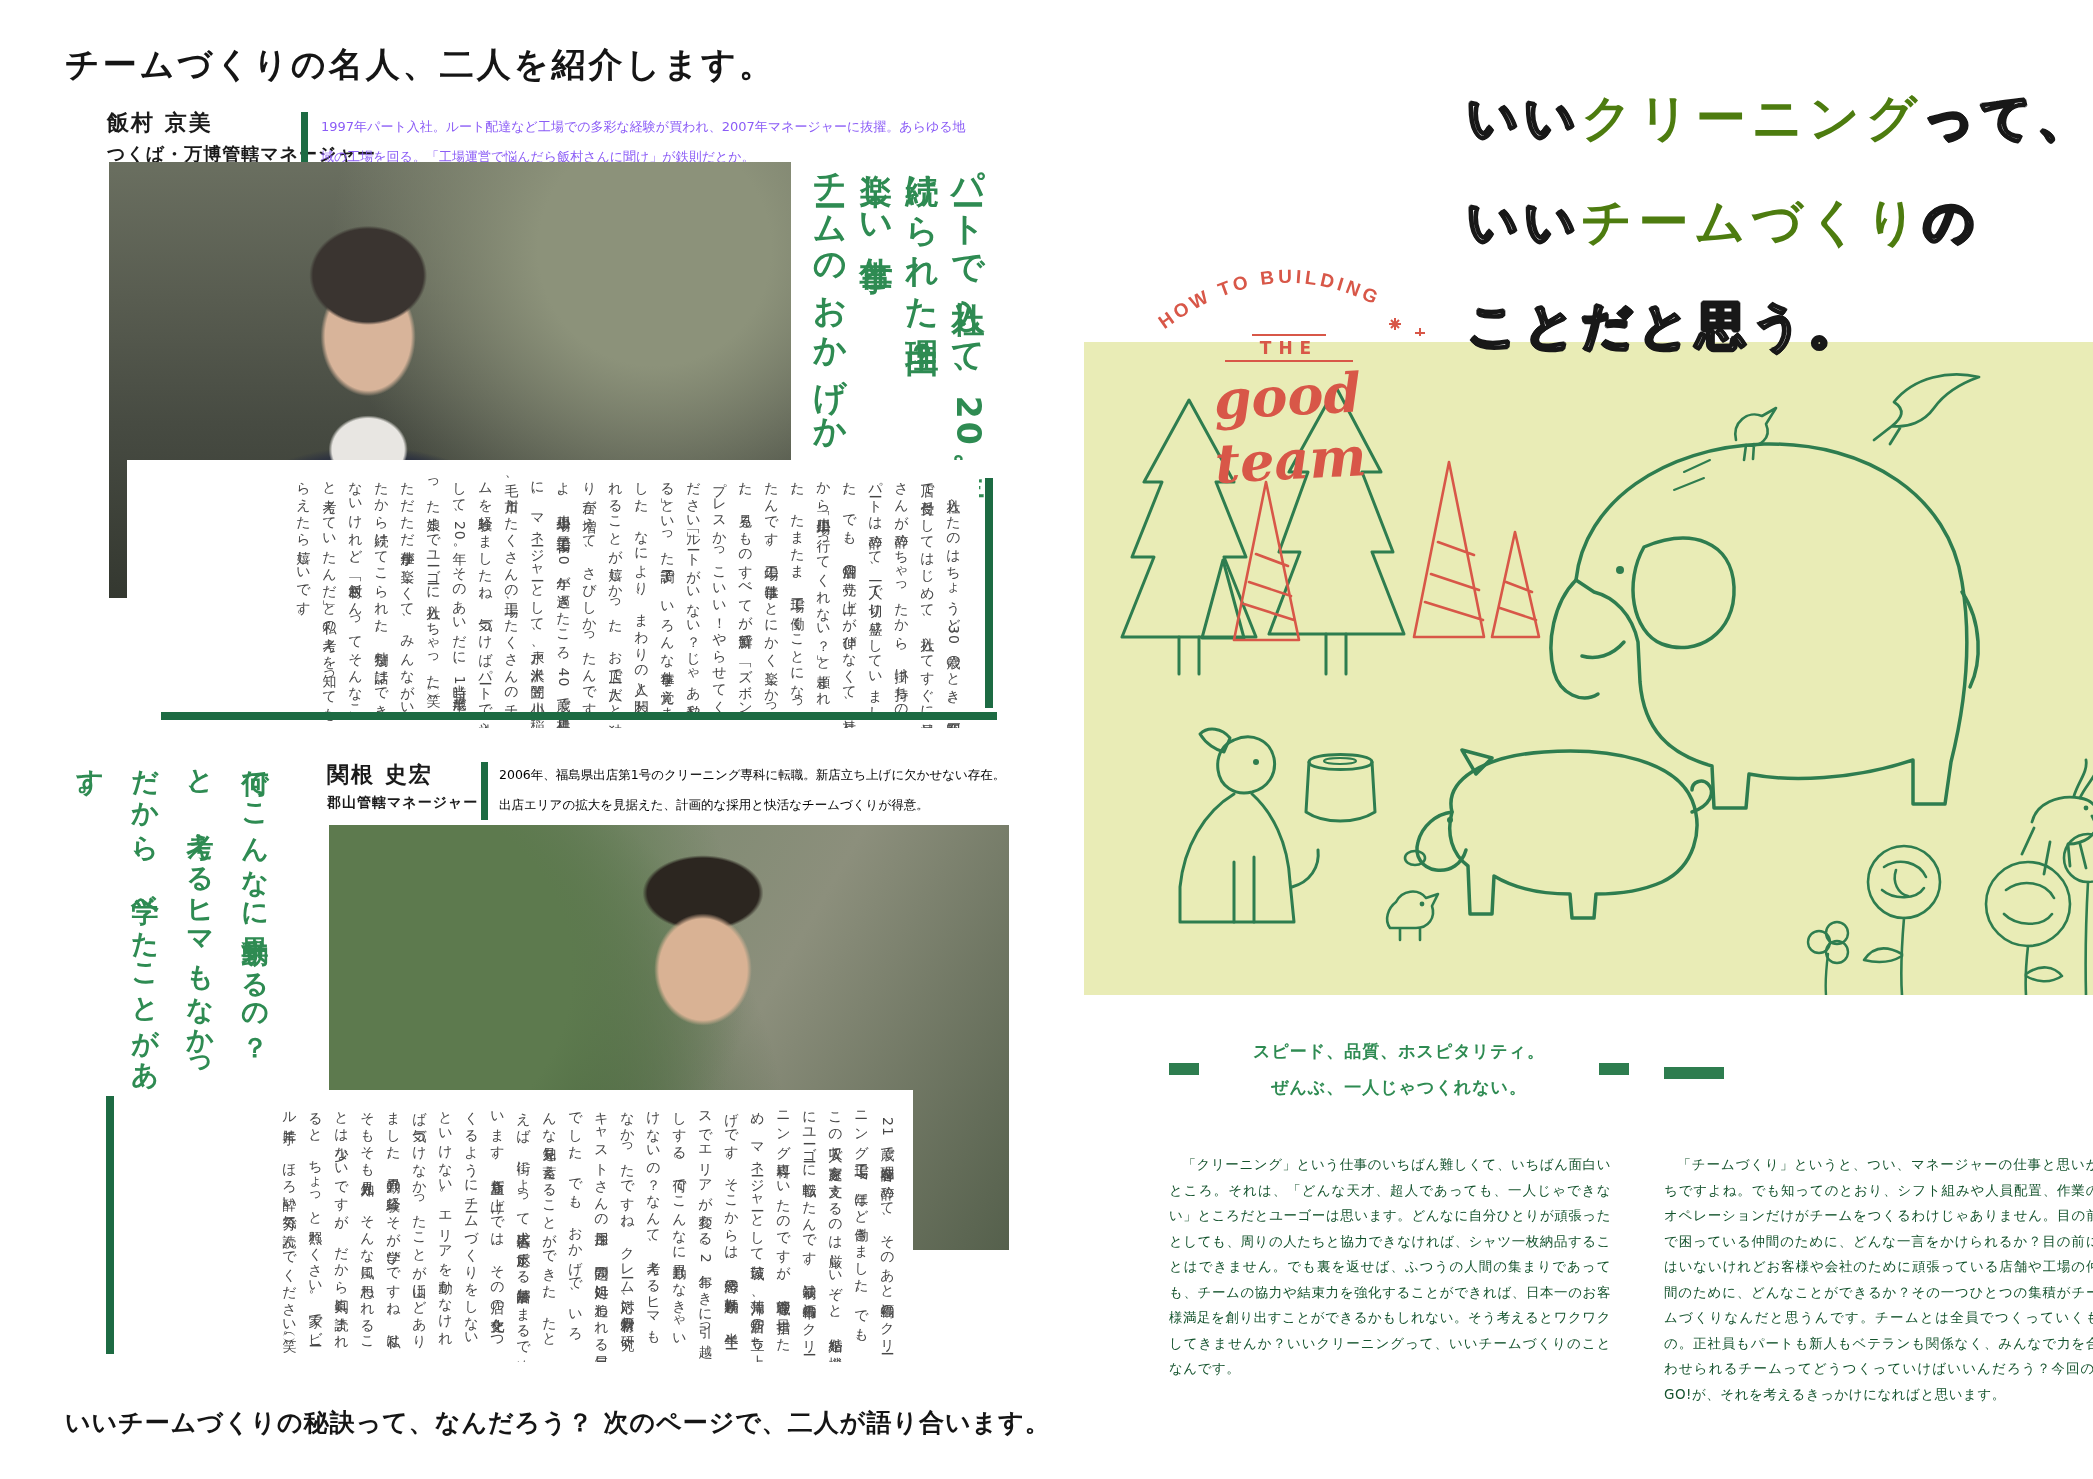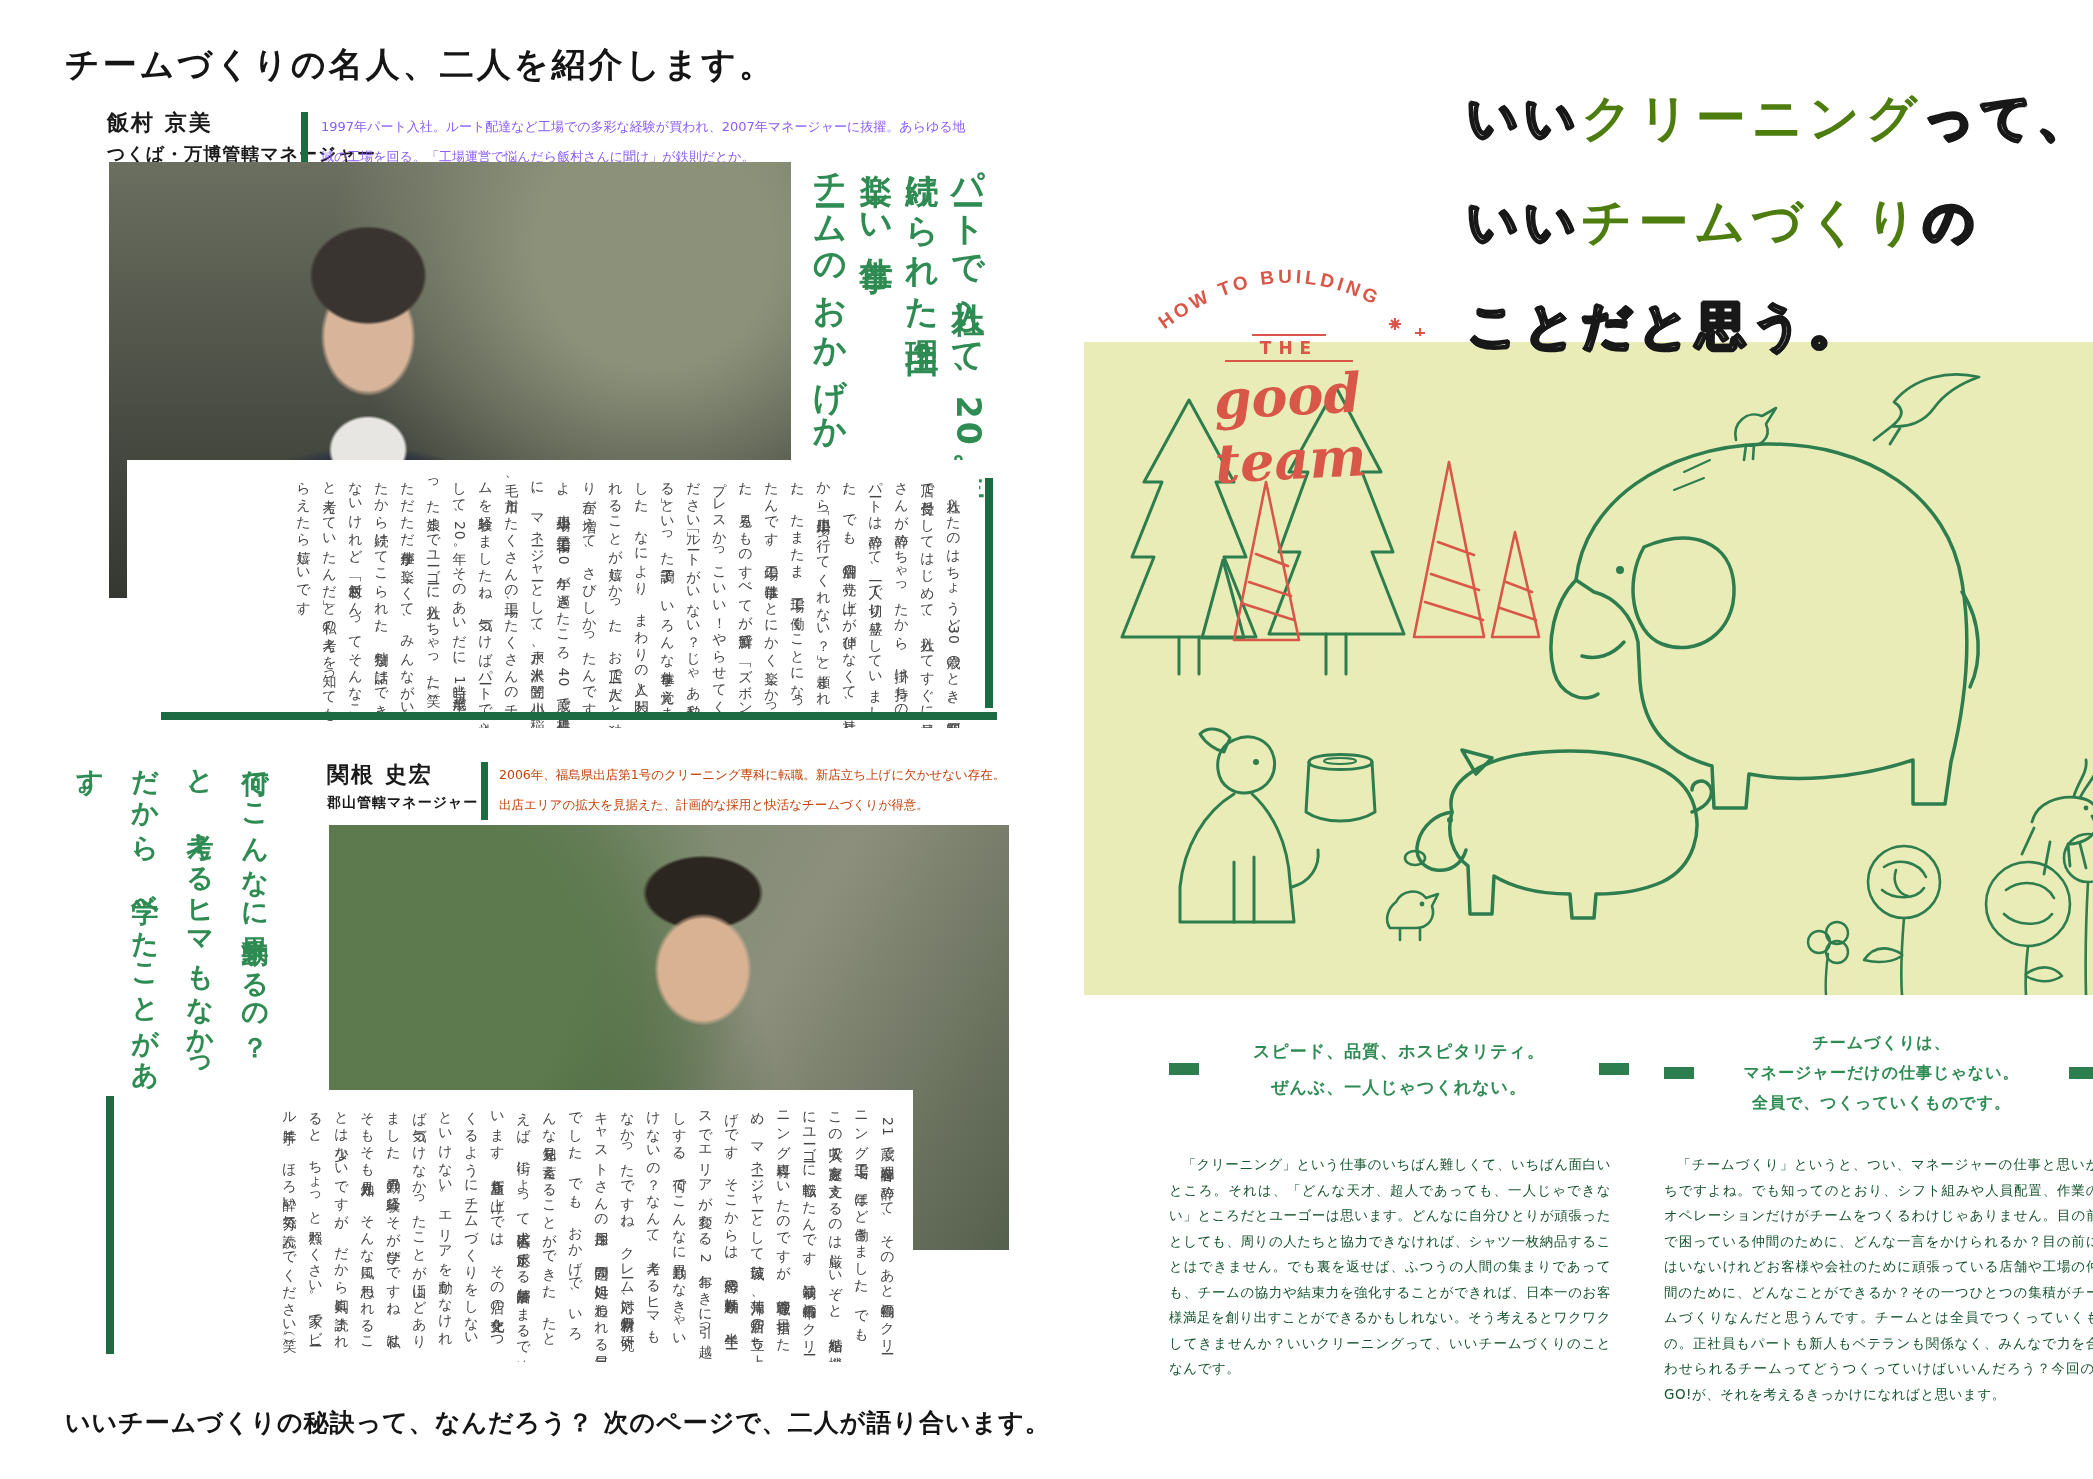--- a/index.html
+++ b/index.html
@@ -44,21 +44,21 @@
          font-size:14px;line-height:26px;letter-spacing:1px;color:#474747;}
 
   .gbar{position:absolute;background:#1d6b43;z-index:3;}
   .gbar1{left:976px;top:478px;width:8px;height:230px;}
   .gbar2{left:97px;top:1096px;width:8px;height:258px;}
   .gdivider{left:152px;top:712px;width:836px;height:8px;}
 
   .p2-name{position:absolute;left:318px;top:760px;font-size:22px;font-weight:700;letter-spacing:2px;}
   .p2-title{position:absolute;left:318px;top:794px;font-size:14px;font-weight:700;letter-spacing:1px;}
   .bio-bar2{position:absolute;left:472px;top:762px;width:7px;height:58px;background:#1d6b43;}
-  .p2-bio{position:absolute;left:490px;top:760px;width:508px;font-size:12.5px;line-height:30px;color:#c2410c;}
+  .p2-bio{position:absolute;left:490px;top:760px;width:508px;font-size:12.5px;line-height:30px;color:#000000;}
 
   .footer-line{position:absolute;left:56px;top:1406px;font-size:25px;font-weight:700;letter-spacing:1px;color:#151515;}
 
   
   .big-title{position:absolute;left:1458px;top:66px;width:620px;z-index:4;}
   .big-title .tline{font-size:50px;font-weight:700;letter-spacing:6px;line-height:104px;white-space:nowrap;}
   .ol{color:#ffffff;-webkit-text-stroke:2px #181818;
       text-shadow:-2px 0 #181818,2px 0 #181818,0 -2px #181818,0 2px #181818,
                   -1px -1px #181818,1px 1px #181818,-1px 1px #181818,1px -1px #181818;}
   .sd{color:#4d7c0f;}
@@ -256,24 +256,19 @@
     <div class="bracket bl"></div>
     <div class="pq-text">
       <span>スピード、品質、ホスピタリティ。</span>
       <span>ぜんぶ、一人じゃつくれない。</span>
     </div>
     <div class="bracket br"></div>
   </div>
 
   <div class="pull-quote pq2">
     <div class="bracket bl"></div>
-    <div class="pq-text">
-      <span>チームづくりは、</span>
-      <span>マネージャーだけの仕事じゃない。</span>
-      <span>全員で、つくっていくものです。</span>
-    </div>
     <div class="bracket br"></div>
   </div>
 
   <div class="para para1">「クリーニング」という仕事のいちばん難しくて、いちばん面白いところ。それは、「どんな天才、超人であっても、一人じゃできない」ところだとユーゴーは思います。どんなに自分ひとりが頑張ったとしても、周りの人たちと協力できなければ、シャツ一枚納品することはできません。でも裏を返せば、ふつうの人間の集まりであっても、チームの協力や結束力を強化することができれば、日本一のお客様満足を創り出すことができるかもしれない。そう考えるとワクワクしてきませんか？いいクリーニングって、いいチームづくりのことなんです。</div>
   <div class="para para2">「チームづくり」というと、つい、マネージャーの仕事と思いがちですよね。でも知ってのとおり、シフト組みや人員配置、作業のオペレーションだけがチームをつくるわけじゃありません。目の前で困っている仲間のために、どんな一言をかけられるか？目の前にはいないけれどお客様や会社のために頑張っている店舗や工場の仲間のために、どんなことができるか？その一つひとつの集積がチームづくりなんだと思うんです。チームとは全員でつくっていくもの。正社員もパートも新人もベテランも関係なく、みんなで力を合わせられるチームってどうつくっていけばいいんだろう？今回のI GO!が、それを考えるきっかけになればと思います。</div>
 
 </div>
 
 </body></html>

